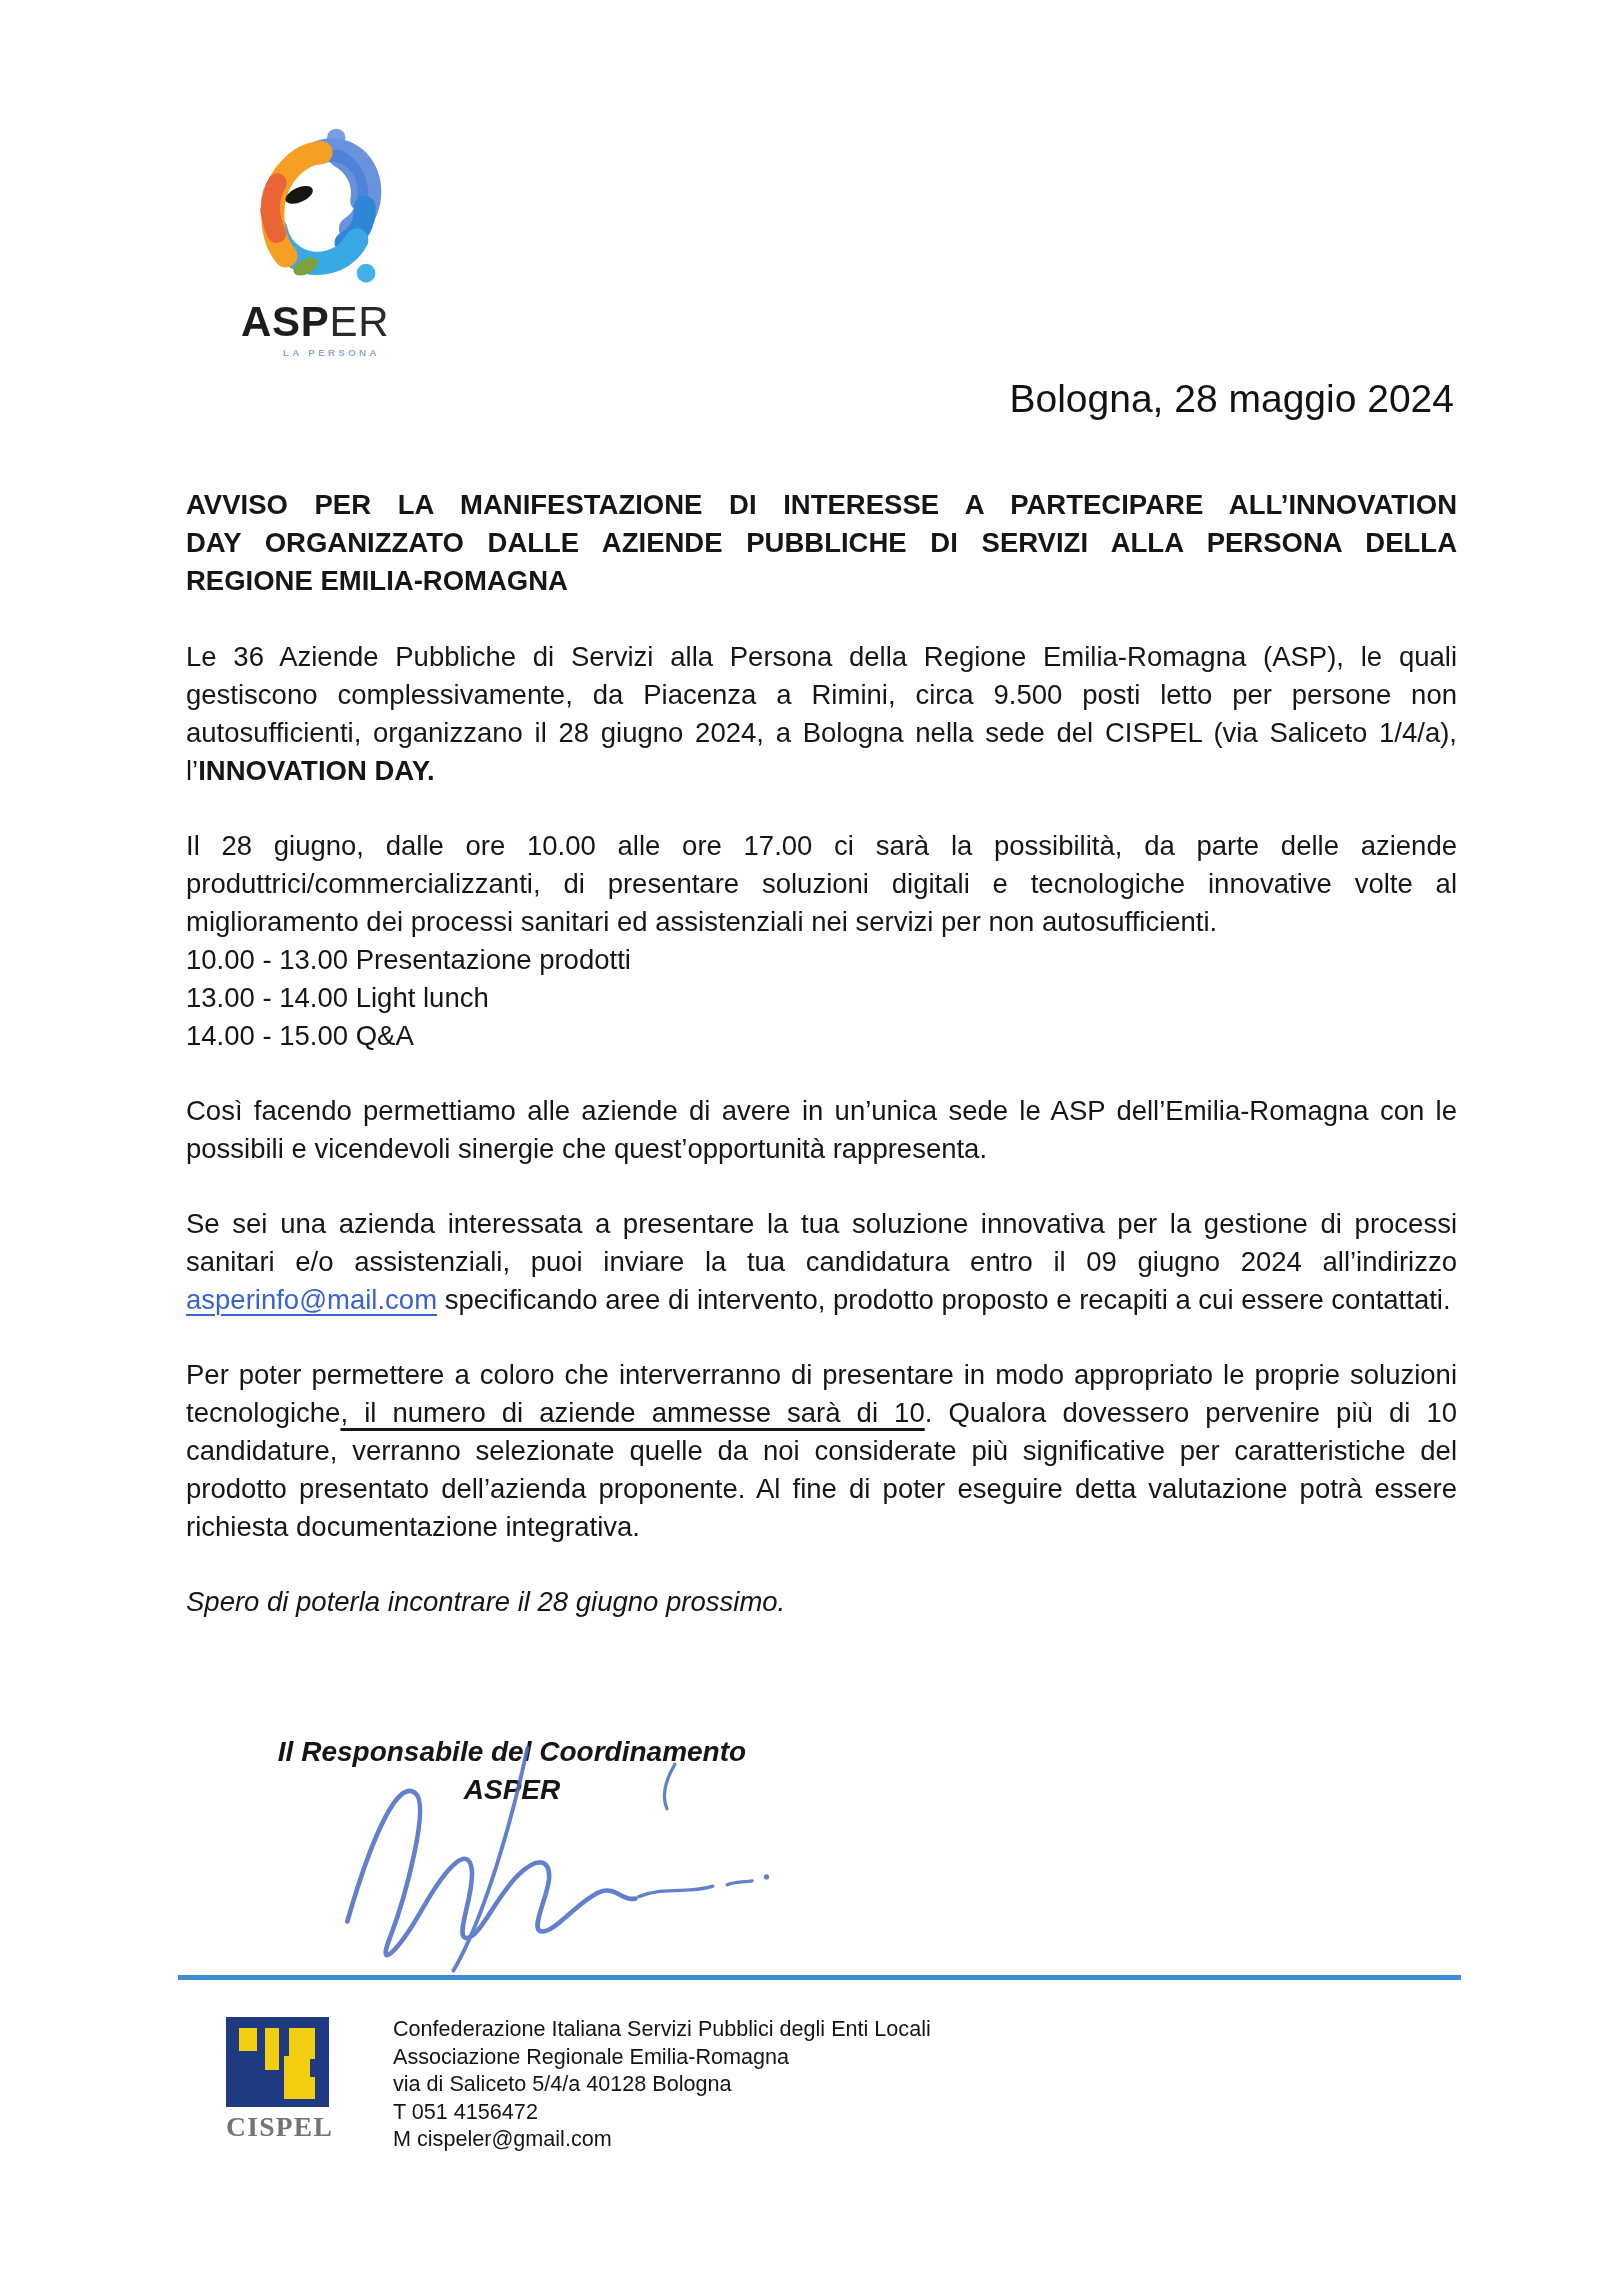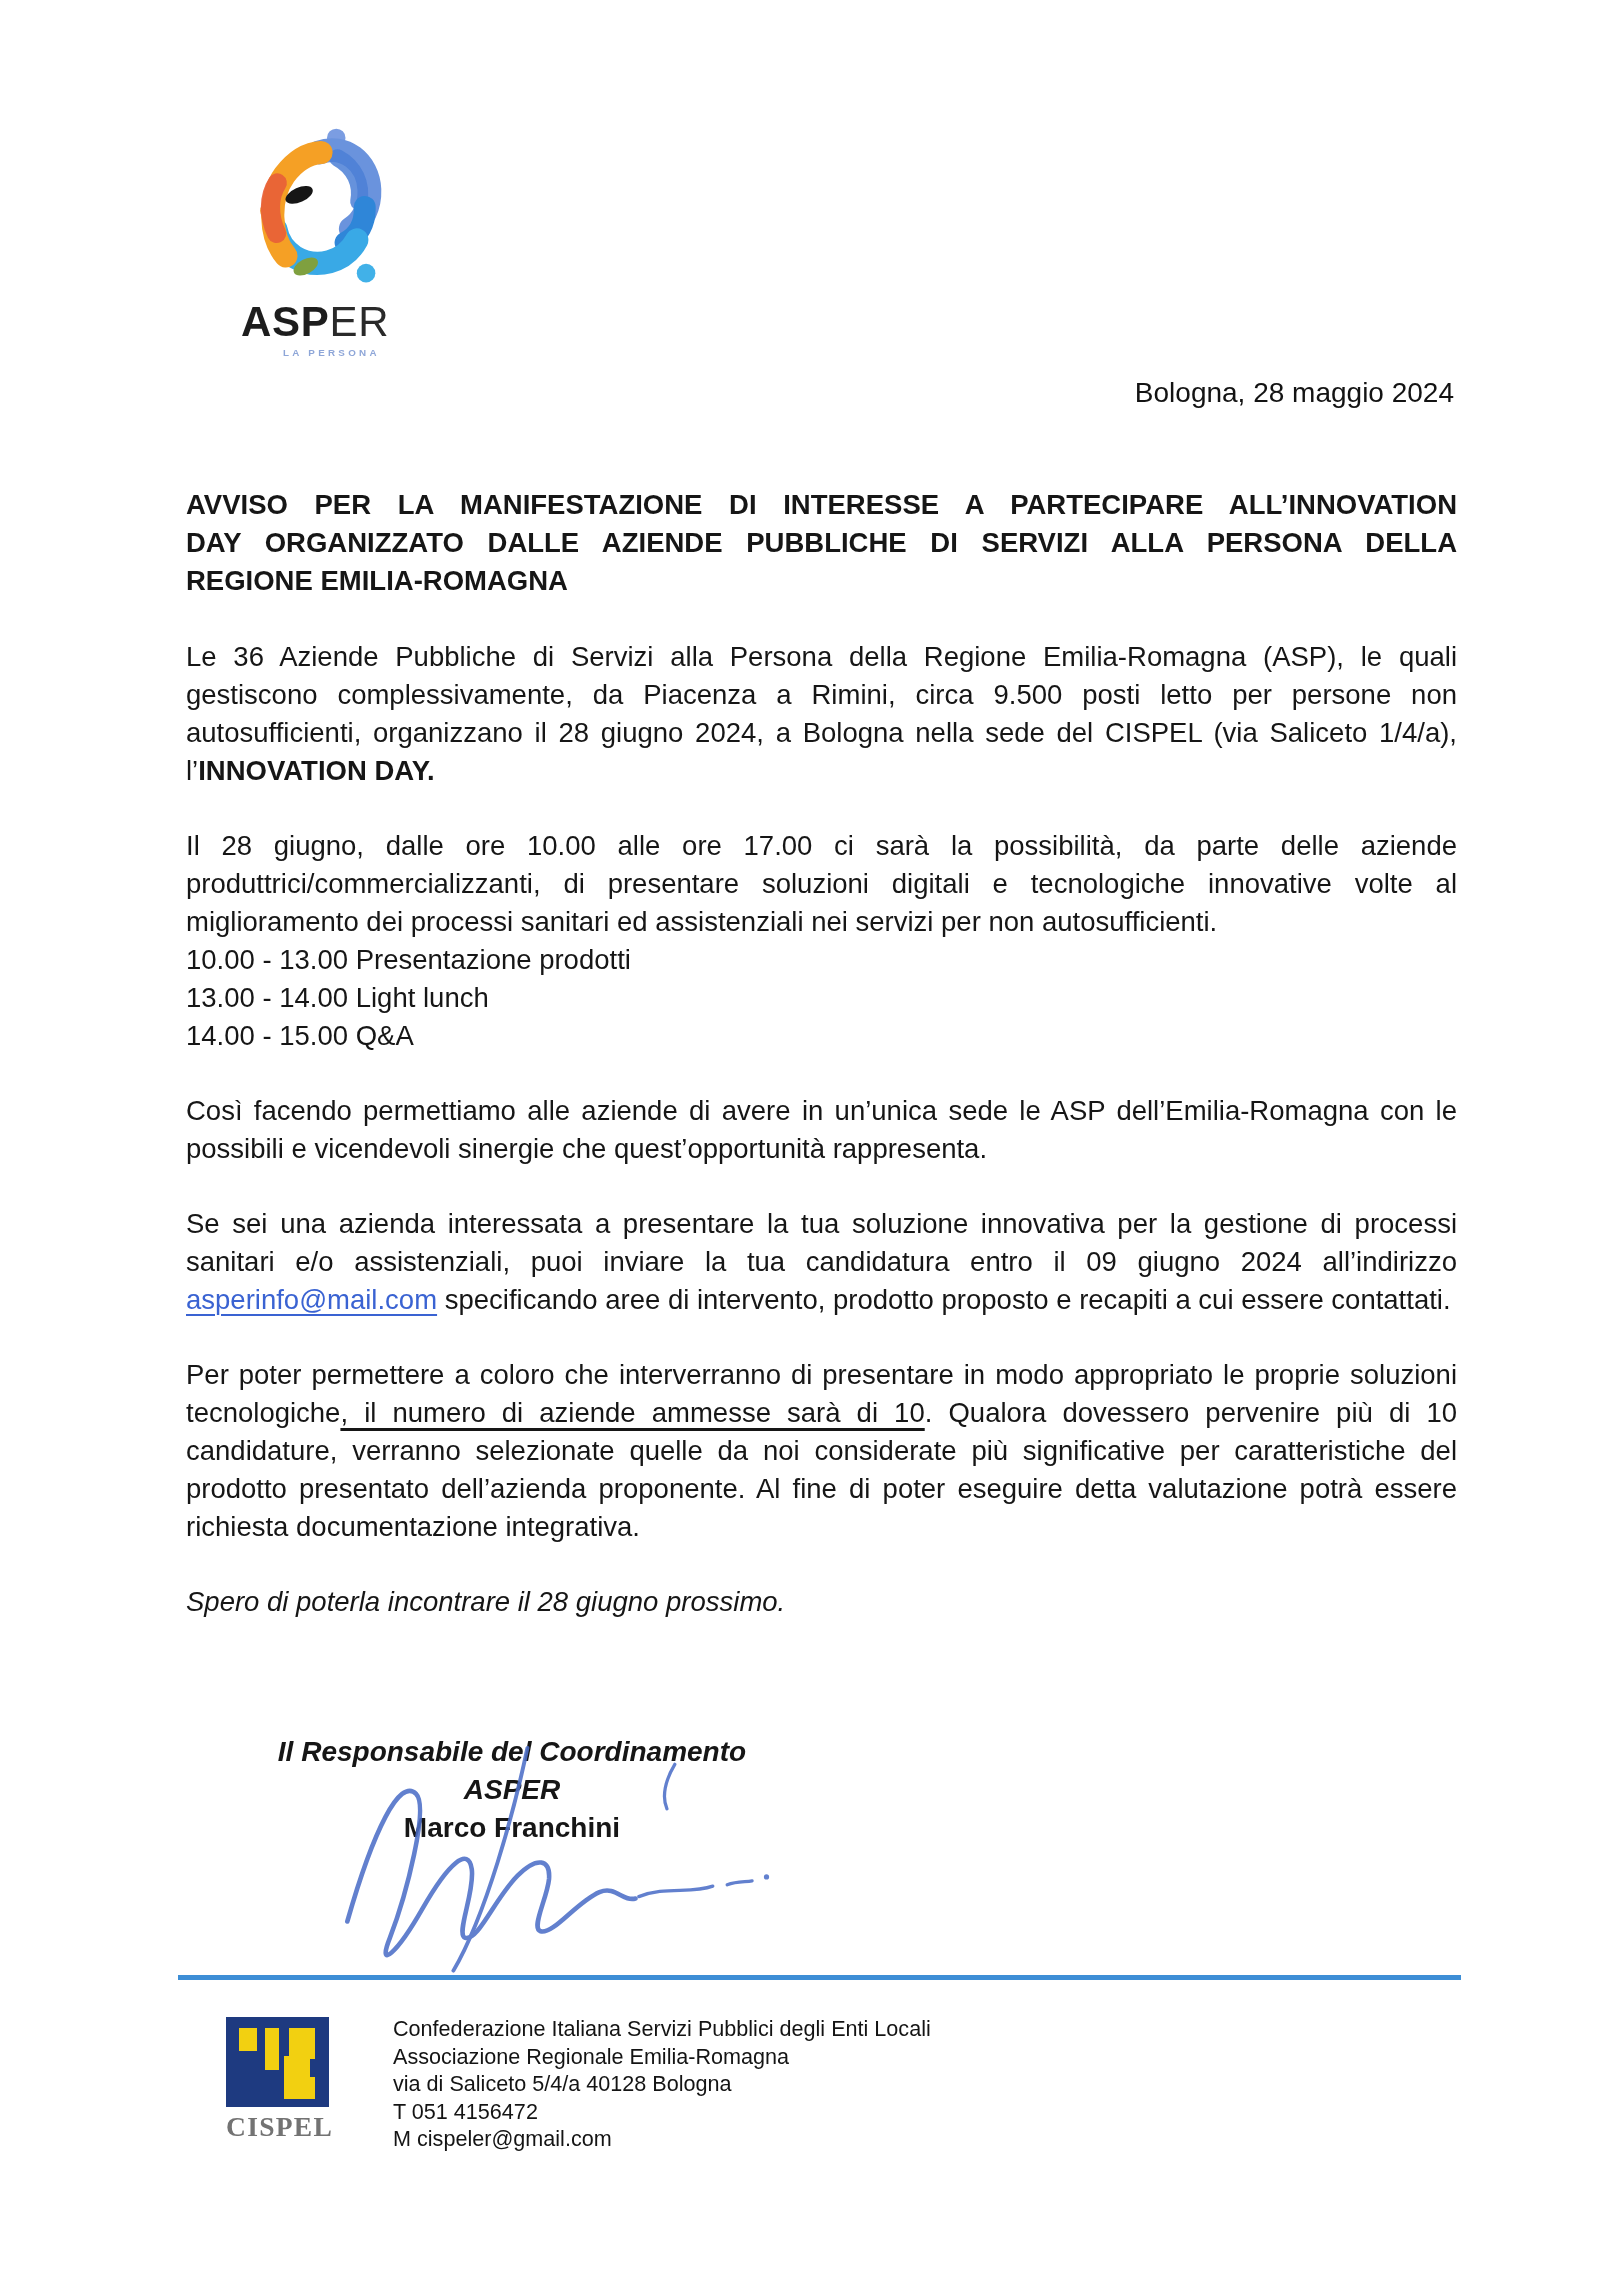--- a/index.html
+++ b/index.html
@@ -33,21 +33,21 @@
     letter-spacing:3.3px;
     color:#8ea6d8;
     white-space:nowrap;
   }
 
   
   .date-line{
     position:absolute;
     top:377px;
     right:169px;
-    font-size:28px;
+    font-size:39px;
     color:#131313;
     white-space:nowrap;
   }
 
   
   .content{
     position:absolute;
     left:186px;
     top:486px;
     width:1271px;
@@ -170,21 +170,20 @@
 
     <p><span>Se sei una azienda interessata a presentare la tua soluzione innovativa per la gestione di processi sanitari e/o assistenziali, puoi inviare la tua candidatura entro il 09 giugno 2024 all’indirizzo </span><a href="#" class="email-link">asperinfo@mail.com</a><span> specificando aree di intervento, prodotto proposto e recapiti a cui essere contattati.</span></p>
 
     <p><span>Per poter permettere a coloro che interverranno di presentare in modo appropriato le proprie soluzioni tecnologiche</span><span class="u-seg">, il numero di aziende ammesse sarà di 10</span><span>. Qualora dovessero pervenire più di 10 candidature, verranno selezionate quelle da noi considerate più significative per caratteristiche del prodotto presentato dell’azienda proponente. Al fine di poter eseguire detta valutazione potrà essere richiesta documentazione integrativa.</span></p>
 
     <p class="italic">Spero di poterla incontrare il 28 giugno prossimo.</p>
   </div>
 
   <div class="sig-block">
     <div class="sig-role">Il Responsabile del Coordinamento ASPER</div>
-    <div class="sig-name">Marco Franchini</div>
   </div>
   <svg class="sig-scribble" viewBox="0 0 1000 360" xmlns="http://www.w3.org/2000/svg">
     <g fill="none" stroke="#4d6fc8" stroke-linecap="round" opacity="0.88">
       <path stroke-width="7" d="M60 280 C100 140 140 60 165 85 C185 105 150 240 125 305 C105 355 135 330 175 260 C215 190 245 165 250 200 C255 235 225 300 240 305 C260 310 285 245 320 210 C350 180 370 185 368 215 C365 245 340 290 355 295 C375 300 410 250 445 235 C470 225 480 250 500 245"></path>
       <path stroke-width="6" d="M335 15 C315 110 272 270 222 355"></path>
       <path stroke-width="5" d="M505 242 C545 226 585 238 618 226"></path>
       <path stroke-width="5" d="M640 224 C655 218 668 220 678 218"></path>
       <circle cx="700" cy="212" r="4" fill="#4d6fc8" stroke="none"></circle>
       <path stroke-width="5" d="M560 40 C545 65 540 90 548 108"></path>
     </g>

